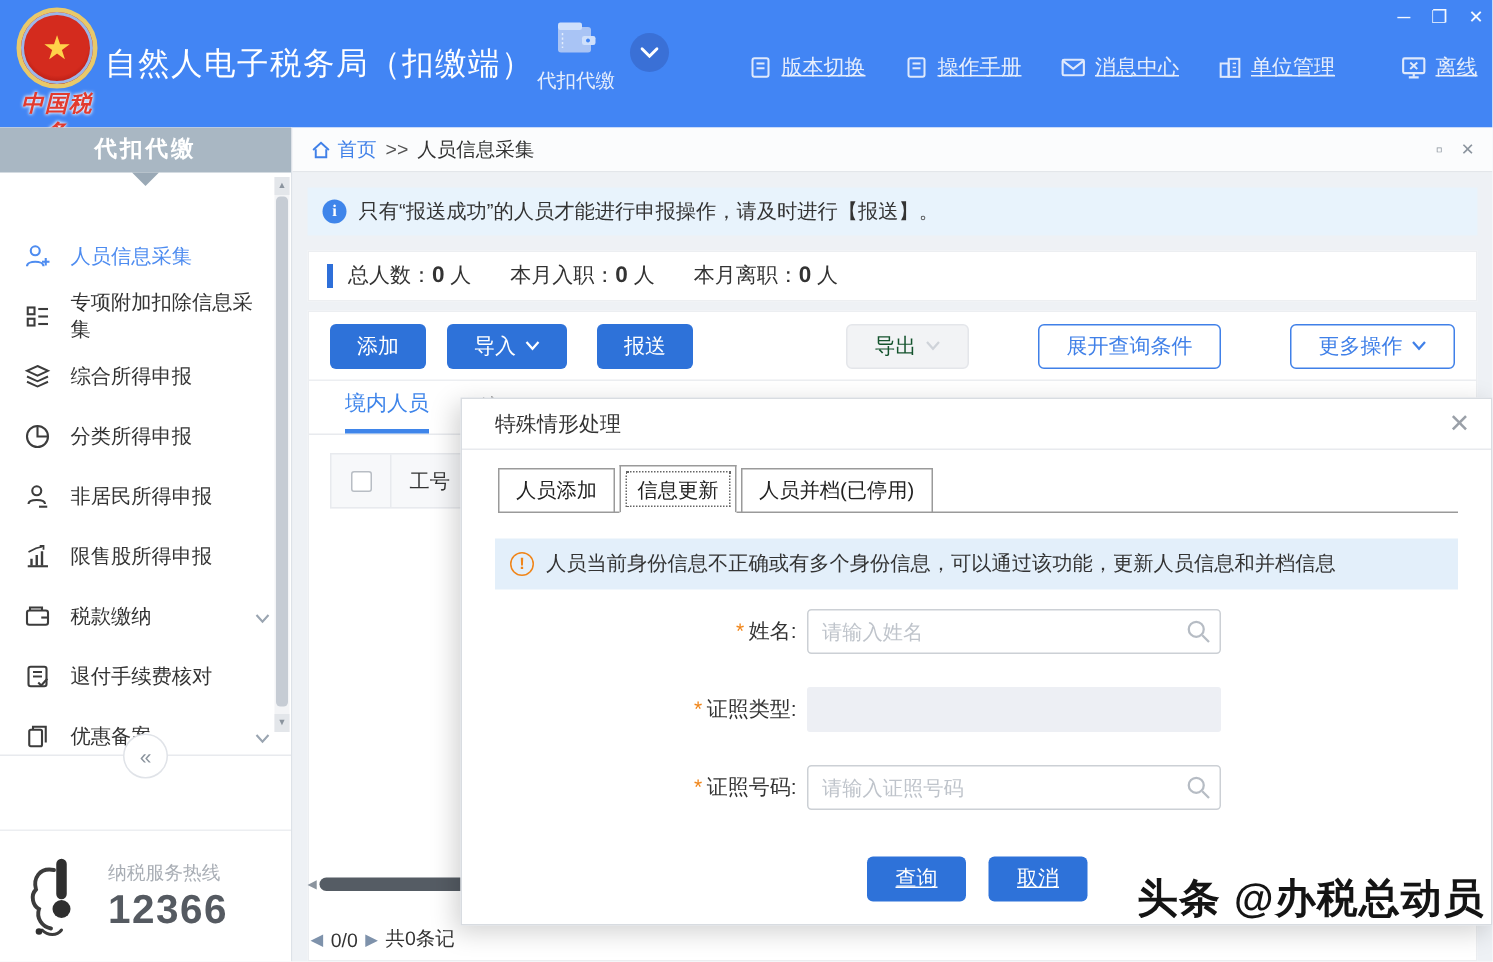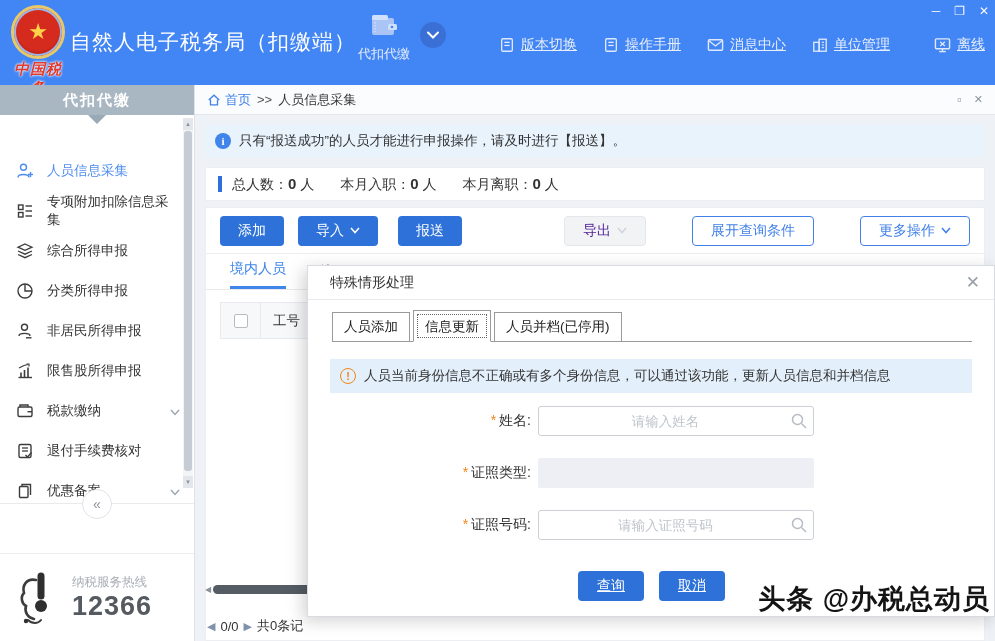--- a/index.html
+++ b/index.html
@@ -50,21 +50,21 @@
   .main { position:absolute; left:195px; top:115px; width:800px; height:526px; background:#eef1f5; }
   .notice { position:absolute; left:10px; top:10px; width:780px; height:32px; background:#e8f3fc; display:flex; align-items:center; gap:8px; padding:0 10px; font-size:13.5px; color:#333; }
   .i-info { width:16px; height:16px; border-radius:50%; background:#3f85ea; color:#fff; font-size:11px; font-weight:bold; text-align:center; line-height:16px; font-family:"Liberation Serif",serif; flex:none; }
   .stats { position:absolute; left:10px; top:52px; width:780px; height:34px; background:#fff; border:1px solid #eceef1; display:flex; align-items:center; gap:26px; padding:0 12px; font-size:14px; }
   .stat-bar { width:4px; height:16px; background:#2e6fd9; margin-right:-16px; }
   .stat b { font-size:15px; }
   .panel { position:absolute; left:10px; top:92px; width:780px; height:434px; background:#fff; border:1px solid #eceef1; }
   .toolbar { height:46px; display:flex; align-items:center; gap:14px; padding:0 14px; border-bottom:1px solid #eceef1; }
   .btn { height:30px; border-radius:4px; border:none; font-size:14px; padding:0 18px; cursor:pointer; display:inline-flex; align-items:center; gap:6px; font-family:inherit; }
   .btn-primary { background:#2e72d9; color:#fff; }
-  .btn-disabled { background:#f2f3f5; color:#4c1d95; border:1px solid #e4e6ea; cursor:default; }
+  .btn-disabled { background:#f2f3f5; color:#14532d; border:1px solid #e4e6ea; cursor:default; }
   .btn-outline { background:#fff; color:#4080e8; border:1px solid #4080e8;margin-left:32px; }
   .tb-spacer { flex:1; }
   .tabs-row { height:36px; display:flex; align-items:flex-end; gap:34px; padding:0 24px; border-bottom:1px solid #e8eaee; }
   .tab { font-size:14px; padding-bottom:8px; cursor:pointer; color:#333; }
   .tab.active { color:#3f85ea; border-bottom:3px solid #3f85ea; }
   .grid-head { margin:12px 14px 0 14px; height:37px; background:#f7f8fa; border:1px solid #e8eaee; display:flex; align-items:center; font-size:13.5px; color:#333; }
   .gh-check { width:40px; display:flex; justify-content:center; border-right:1px solid #e8eaee; height:100%; align-items:center; }
   .checkbox { width:14px; height:14px; border:1px solid #b8bdc4; border-radius:2px; background:#fff; cursor:pointer; }
   .gh-col { padding-left:12px; }
   .hscroll { position:absolute; left:10px; bottom:46px; width:120px; height:11px; display:flex; align-items:center; gap:2px; }
@@ -78,21 +78,21 @@
   .m-title-row { height:34px; border-bottom:1px solid #e8eaee; display:flex; align-items:center; padding:0 22px; font-size:14px; color:#333; }
   .m-close { margin-left:auto; color:#9aa0a8; font-size:17px; cursor:pointer; margin-right:-8px; }
   .m-tabs { display:flex; align-items:flex-end; margin:9px 22px 0 24px; border-bottom:1px solid #9a9a9a; }
   .mtab { border:1px solid #9a9a9a; border-bottom:none; background:#fff; padding:5px 11px 5px 11px; font-size:13.5px; color:#222; margin-right:3px; cursor:pointer; position:relative; top:1px; border-bottom:1px solid #9a9a9a; }
   .mtab.active { outline:1px dotted #666; outline-offset:-5px; border-bottom:1px solid #fff; padding-top:7px; }
   .m-notice { margin:17px 22px 0 22px; background:#e3effa; display:flex; align-items:center; gap:8px; padding:8px 10px; font-size:13.5px; color:#333; }
   .i-warn { width:16px; height:16px; border-radius:50%; border:1.5px solid #f08519; color:#f08519; font-size:11px; font-weight:bold; text-align:center; line-height:15px; flex:none; }
   .f-row { position:absolute; left:0; display:flex; align-items:center; }
   .f-label { width:223px; text-align:right; font-size:14px; color:#333; }
   .req { color:#f08519; margin-right:3px; }
-  .f-input { margin-left:7px; width:276px; height:30px; border:1px solid #ccd0d5; border-radius:3px; padding:0 30px 0 9px; font-size:13.5px; color:#a21caf; font-family:inherit; background:#fff;text-align:center; }
+  .f-input { margin-left:7px; width:276px; height:30px; border:1px solid #ccd0d5; border-radius:3px; padding:0 30px 0 9px; font-size:13.5px; color:#a21caf; font-family:inherit; background:#fff; }
   .f-input::placeholder { color:#bfc4cb; }
   .f-disabled { margin-left:7px; width:276px; height:30px; background:#edeff4; border-radius:2px; }
   .f-search { position:absolute; left:482px; top:6px; cursor:pointer; }
   .m-buttons { position:absolute; left:270px; top:305px; display:flex; gap:15px; }
   .m-buttons .btn { padding:0 19px;text-decoration:underline; }
 
   .watermark { position:absolute; right:5px; bottom:24px; font-size:27px; font-weight:bold; color:#141414; letter-spacing:1px; text-shadow:-2px -2px 0 #fff,2px -2px 0 #fff,-2px 2px 0 #fff,2px 2px 0 #fff,0 2px 0 #fff,2px 0 0 #fff,0 -2px 0 #fff,-2px 0 0 #fff; z-index:60; }
 </style>
 </head>
 <body>

